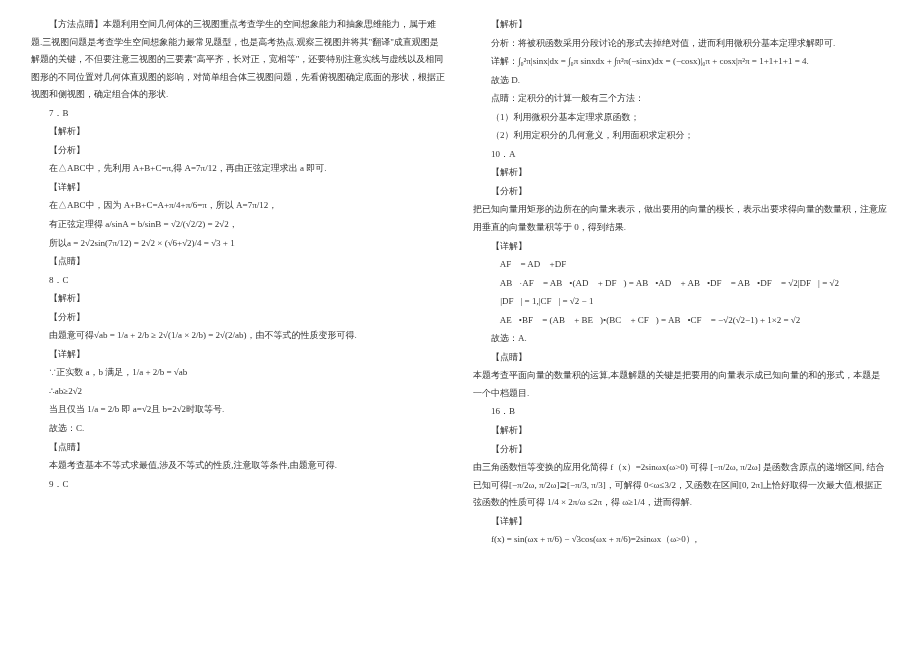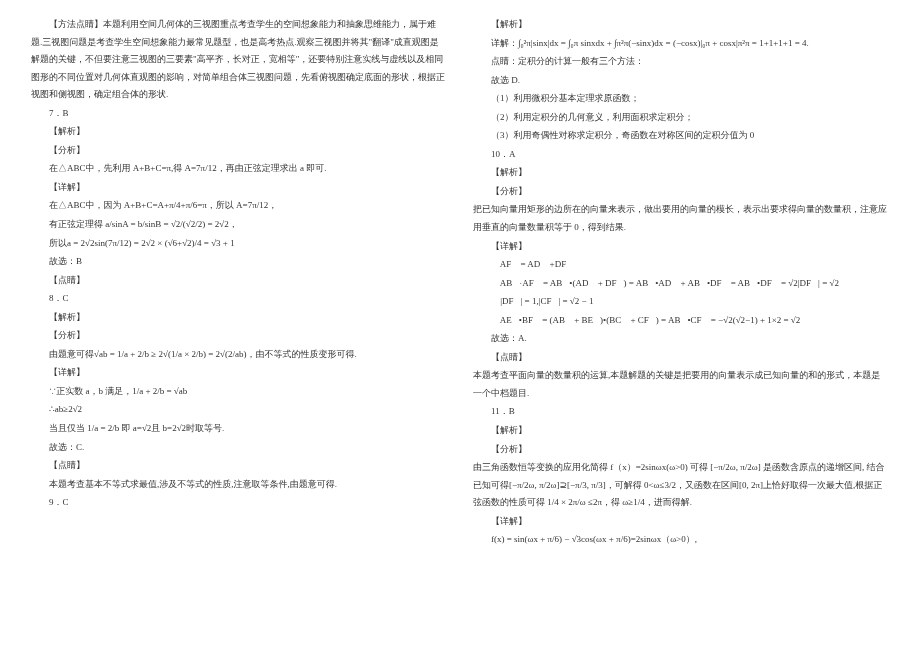--- a/index.html
+++ b/index.html
@@ -37,55 +37,54 @@
 <div class="column left">
   <p>【方法点睛】本题利用空间几何体的三视图重点考查学生的空间想象能力和抽象思维能力，属于难题.三视图问题是考查学生空间想象能力最常见题型，也是高考热点.观察三视图并将其"翻译"成直观图是解题的关键，不但要注意三视图的三要素"高平齐，长对正，宽相等"，还要特别注意实线与虚线以及相同图形的不同位置对几何体直观图的影响，对简单组合体三视图问题，先看俯视图确定底面的形状，根据正视图和侧视图，确定组合体的形状.</p>
   <p>7．B</p>
   <p>【解析】</p>
   <p>【分析】</p>
   <p>在△ABC中，先利用 A+B+C=π,得 A=7π/12，再由正弦定理求出 a 即可.</p>
   <p>【详解】</p>
   <p>在△ABC中，因为 A+B+C=A+π/4+π/6=π，所以 A=7π/12，</p>
   <p>有正弦定理得 a/sinA = b/sinB = √2/(√2/2) = 2√2，</p>
   <p>所以a = 2√2sin(7π/12) = 2√2 × (√6+√2)/4 = √3 + 1</p>
-  <p>故选：B</p>
   <p>【点睛】</p>
   <p>8．C</p>
   <p>【解析】</p>
   <p>【分析】</p>
   <p>由题意可得√ab = 1/a + 2/b ≥ 2√(1/a × 2/b) = 2√(2/ab)，由不等式的性质变形可得.</p>
   <p>【详解】</p>
   <p>∵正实数 a，b 满足，1/a + 2/b = √ab</p>
   <p>∴ab≥2√2</p>
   <p>当且仅当 1/a = 2/b 即 a=√2且 b=2√2时取等号.</p>
   <p>故选：C.</p>
   <p>【点睛】</p>
   <p>本题考查基本不等式求最值,涉及不等式的性质,注意取等条件,由题意可得.</p>
   <p>9．C</p>
 </div>
 
 <div class="column right">
   <p>【解析】</p>
+  <p>分析：将被积函数采用分段讨论的形式去掉绝对值，进而利用微积分基本定理求解即可.</p>
   <p>详解：∫₀²π|sinx|dx = ∫₀π sinxdx + ∫π²π(−sinx)dx = (−cosx)|₀π + cosx|π²π = 1+1+1+1 = 4.</p>
+  <p>故选 D.</p>
   <p>点睛：定积分的计算一般有三个方法：</p>
-  <p>故选 D.</p>
   <p>（1）利用微积分基本定理求原函数；</p>
   <p>（2）利用定积分的几何意义，利用面积求定积分；</p>
-  <p>（3）利用奇偶性对称求定积分，奇函数在对称区间的定积分值为 0</p>
   <p>10．A</p>
   <p>【解析】</p>
   <p>【分析】</p>
   <p class="no-indent">把已知向量用矩形的边所在的向量来表示，做出要用的向量的模长，表示出要求得向量的数量积，注意应用垂直的向量数量积等于 0，得到结果.</p>
   <p>【详解】</p>
   <p>∵ AF⃗ = AD⃗ +DF⃗</p>
   <p>∴ AB⃗·AF⃗ = AB⃗•(AD⃗ + DF⃗) = AB⃗•AD⃗ + AB⃗•DF⃗ = AB⃗•DF⃗ = √2|DF⃗| = √2</p>
   <p>∴ |DF⃗| = 1,|CF⃗| = √2 − 1，</p>
   <p>∴ AE⃗•BF⃗ = (AB⃗ + BE⃗)•(BC⃗ + CF⃗) = AB⃗•CF⃗ = −√2(√2−1) + 1×2 = √2</p>
   <p>故选：A.</p>
   <p>【点睛】</p>
   <p class="no-indent">本题考查平面向量的数量积的运算,本题解题的关键是把要用的向量表示成已知向量的和的形式，本题是一个中档题目.</p>
-  <p>11．B</p>
+  <p>16．B</p>
   <p>【解析】</p>
   <p>【分析】</p>
   <p class="no-indent">由三角函数恒等变换的应用化简得 f（x）=2sinωx(ω&gt;0) 可得 [−π/2ω, π/2ω] 是函数含原点的递增区间, 结合已知可得[−π/2ω, π/2ω]⊇[−π/3, π/3]，可解得 0&lt;ω≤3/2，又函数在区间[0, 2π]上恰好取得一次最大值,根据正弦函数的性质可得 1/4 × 2π/ω ≤2π，得 ω≥1/4，进而得解.</p>
   <p>【详解】</p>
   <p>f(x) = sin(ωx + π/6) − √3cos(ωx + π/6)=2sinωx（ω&gt;0）,</p>
 </div>
 
 </body></html>

